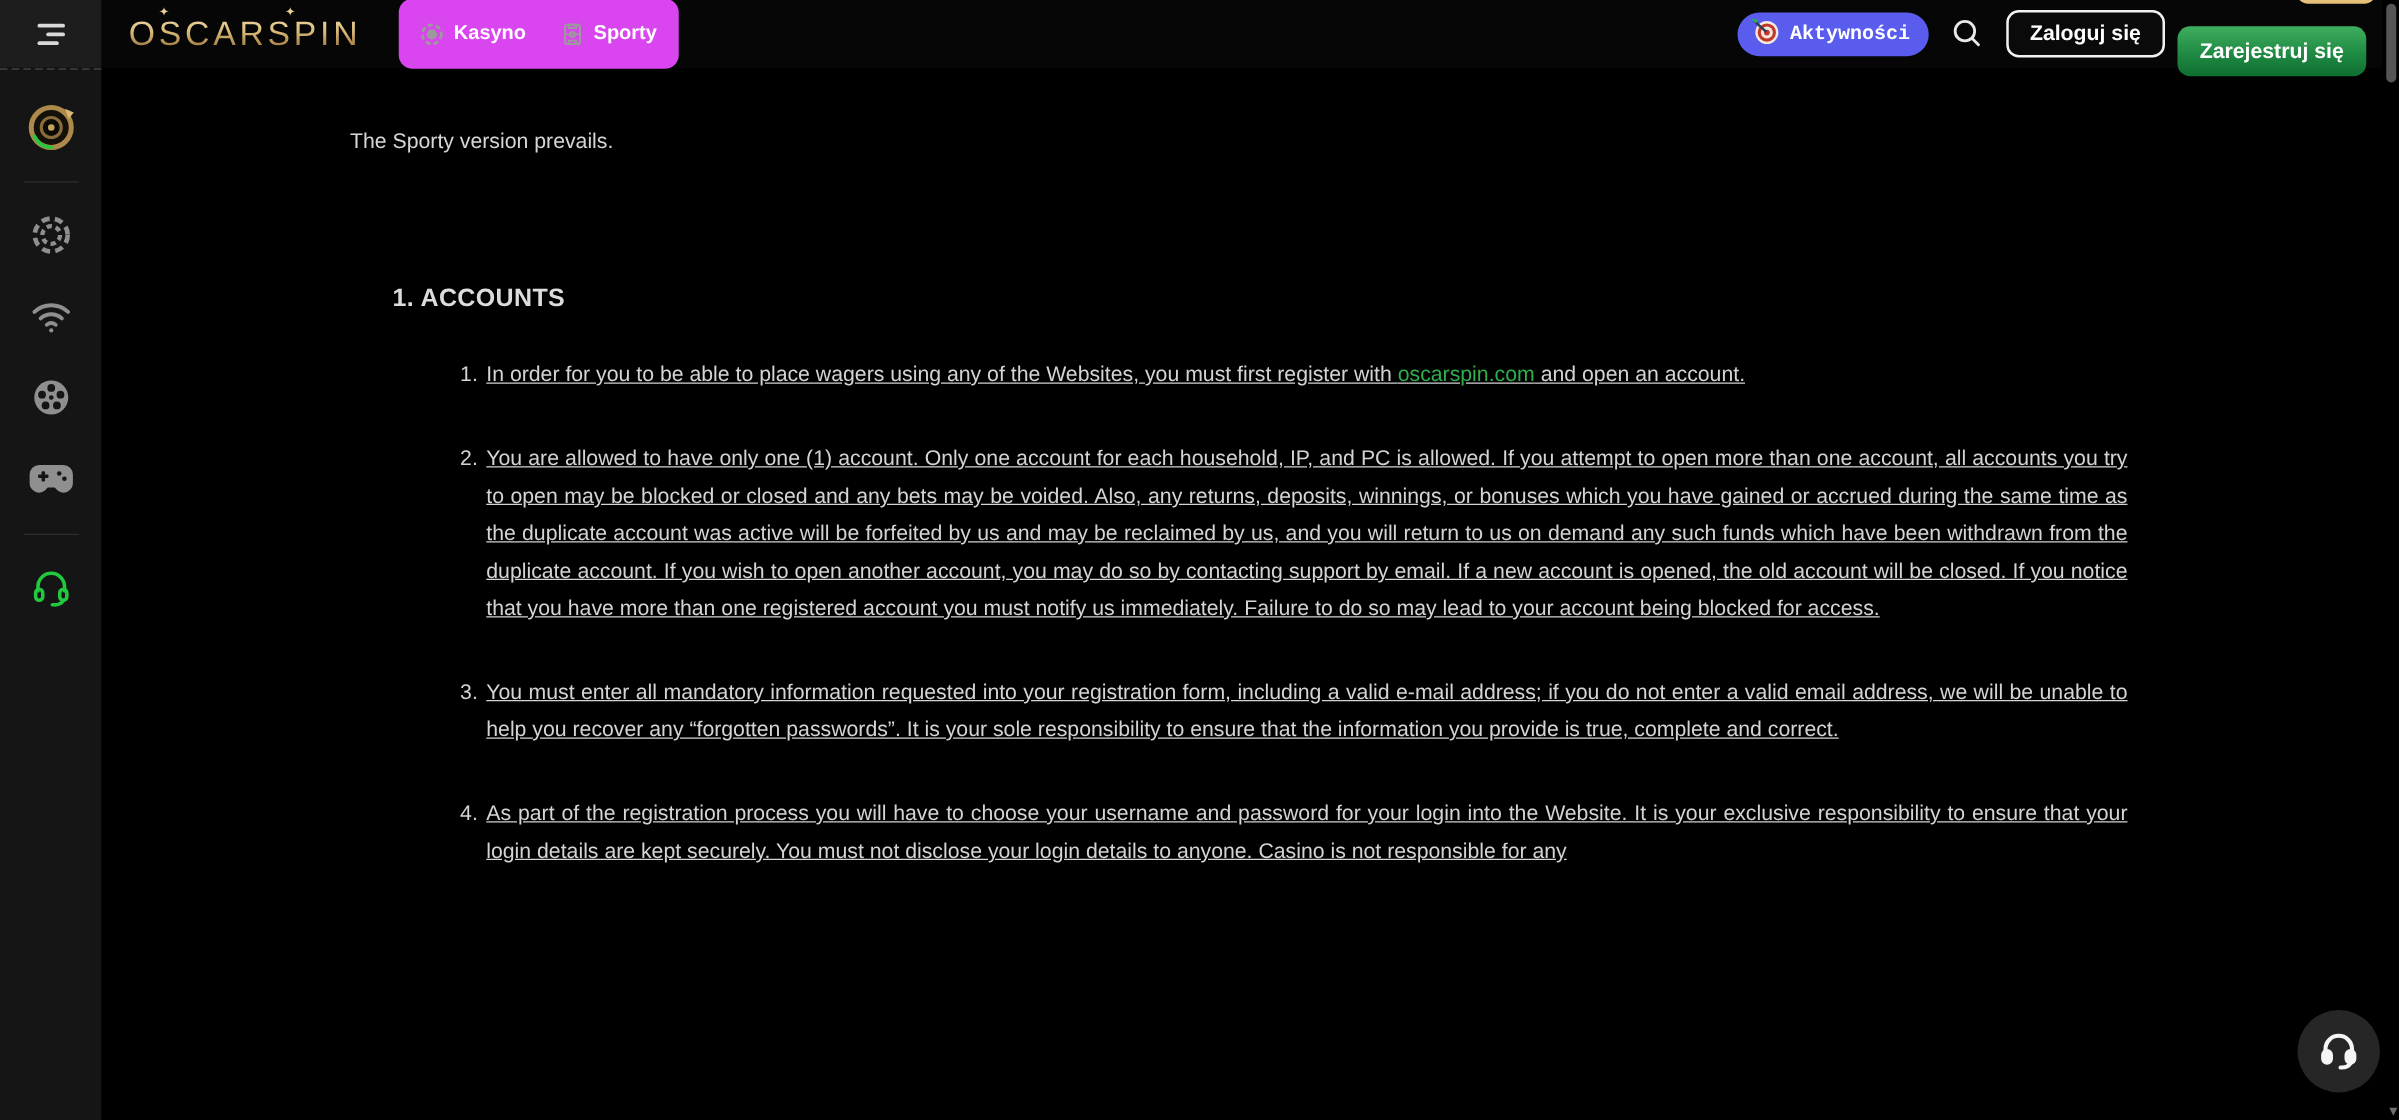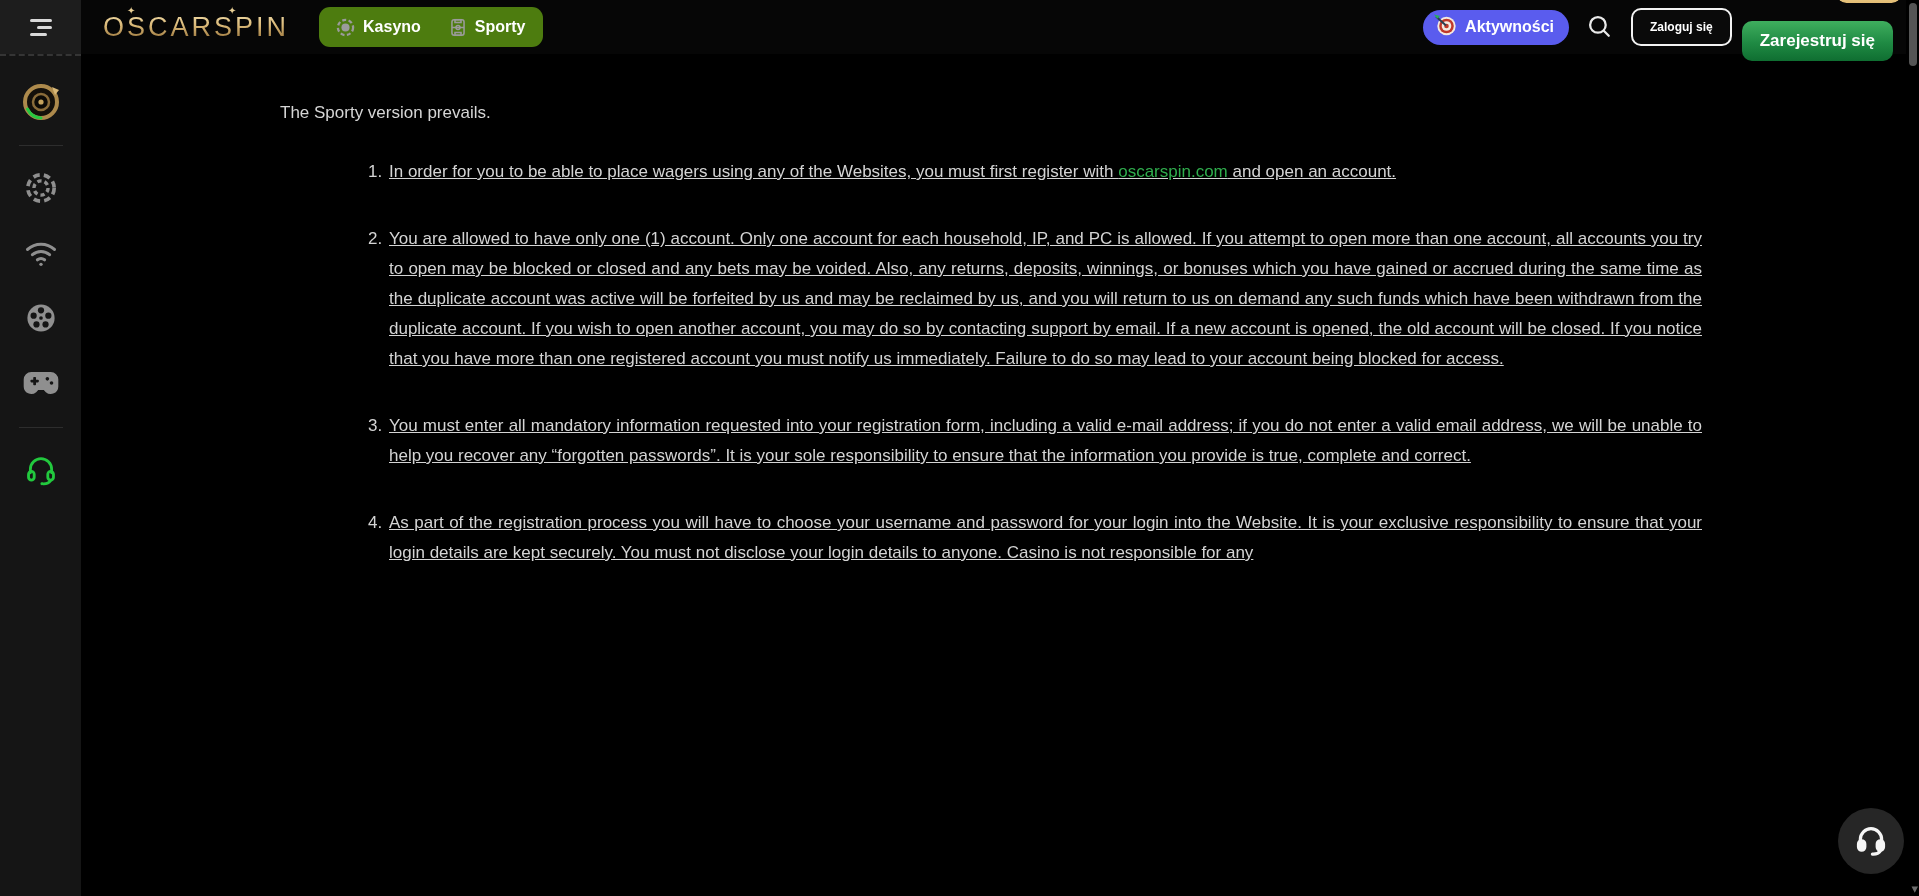--- a/index.html
+++ b/index.html
@@ -25,44 +25,44 @@
   .logo-text {
     font-size:27px; font-weight:400; letter-spacing:3px; line-height:54px;
     background:linear-gradient(180deg,#f2dfae 0%, #d9b877 45%, #a9854a 80%, #8d6c39 100%);
     -webkit-background-clip:text; background-clip:text; color:transparent;
   }
   .sparkle { position:absolute; font-size:10px; color:#e8cf95; line-height:10px; }
   .sparkle.s1 { left:24px; top:6px; }
   .sparkle.s2 { left:125px; top:6px; }
 
   .mode-switch {
-    margin-left:30px; height:40px; background:#4d7c0f; border-radius:11px;
+    margin-left:30px; height:56px; background:#d946ef; border-radius:11px;
     display:flex; align-items:center; padding:3px;
   }
   .mode-btn {
     display:flex; align-items:center; gap:8px; height:34px; padding:0 14px;
     background:transparent; border:none; border-radius:9px; cursor:pointer;
     color:#fff; font-size:16px; font-weight:700; font-family:inherit;
   }
   .mode-btn svg { display:block; }
 
   .hdr-spacer { flex:1; }
 
   .activities-btn {
     display:flex; align-items:center; gap:8px; height:35px; padding:0 15px 0 10px;
     background:#5a5cee; border:none; border-radius:18px; cursor:pointer;
-    color:#fff; font-size:16px; font-weight:700; font-family:Liberation Sans, sans-serif;justify-content:center;
+    color:#fff; font-size:16px; font-weight:700; font-family:Liberation Mono, monospace;justify-content:center;
   }
   .search-btn {
     background:none; border:none; cursor:pointer; margin:0 16px 0 14px;
     width:32px; height:32px; display:flex; align-items:center; justify-content:center;
   }
   .login-btn {
     height:38px; padding:0 17px; background:#0a0a0a; border:2px solid #f2f2f2;
-    border-radius:10px; color:#fff; font-size:12px; font-weight:700; font-family:inherit; cursor:pointer;
+    border-radius:10px; color:#fff; font-size:17px; font-weight:700; font-family:inherit; cursor:pointer;
   }
   .register-wrap { position:relative; margin-left:10px; margin-right:26px; }
   .register-btn {
     height:40px; padding:0 18px; border:none; border-radius:10px; cursor:pointer;
     background:linear-gradient(180deg,#3fae5e 0%, #1f8a43 55%, #0f6e31 100%);
     color:#fff; font-size:17px; font-weight:700; font-family:inherit;margin-top:28px;
   }
   .bonus-badge {
     position:absolute; top:-9px; right:-8px; height:19px; padding:0 8px 0 6px;
     background:linear-gradient(180deg,#f2dca2 0%, #e3bd74 100%);
@@ -267,20 +267,21 @@
             <path d="M18.8 19.4 q-1.6 2.6 -5.4 2.4"></path>
             <circle cx="12.6" cy="21.7" r="1" fill="#22c93e" stroke="none"></circle>
           </svg>
       </span>
     </button>
   </aside>
 
   <main>
     <div class="page-inner">
       <p class="subtitle">The Sporty version prevails.</p>
+      <h2 class="section-heading">1. ACCOUNTS</h2>
       <ol class="terms-list">
         <li><span>In order for you to be able to place wagers using any of the Websites, you must first register with </span><a class="green-link">oscarspin.com</a><span> and open an account.</span></li>
         <li><span>You are allowed to have only one (1) account. Only one account for each household, IP, and PC is allowed. If you attempt to open more than one account, all accounts you try to open may be blocked or closed and any bets may be voided. Also, any returns, deposits, winnings, or bonuses which you have gained or accrued during the same time as the duplicate account was active will be forfeited by us and may be reclaimed by us, and you will return to us on demand any such funds which have been withdrawn from the duplicate account. If you wish to open another account, you may do so by contacting support by email. If a new account is opened, the old account will be closed. If you notice that you have more than one registered account you must notify us immediately. Failure to do so may lead to your account being blocked for access.</span></li>
         <li><span>You must enter all mandatory information requested into your registration form, including a valid e-mail address; if you do not enter a valid email address, we will be unable to help you recover any “forgotten passwords”. It is your sole responsibility to ensure that the information you provide is true, complete and correct.</span></li>
         <li><span>As part of the registration process you will have to choose your username and password for your login into the Website. It is your exclusive responsibility to ensure that your login details are kept securely. You must not disclose your login details to anyone. Casino is not responsible for any</span></li>
       </ol>
     </div>
   </main>
 
   <button class="chat-btn">

